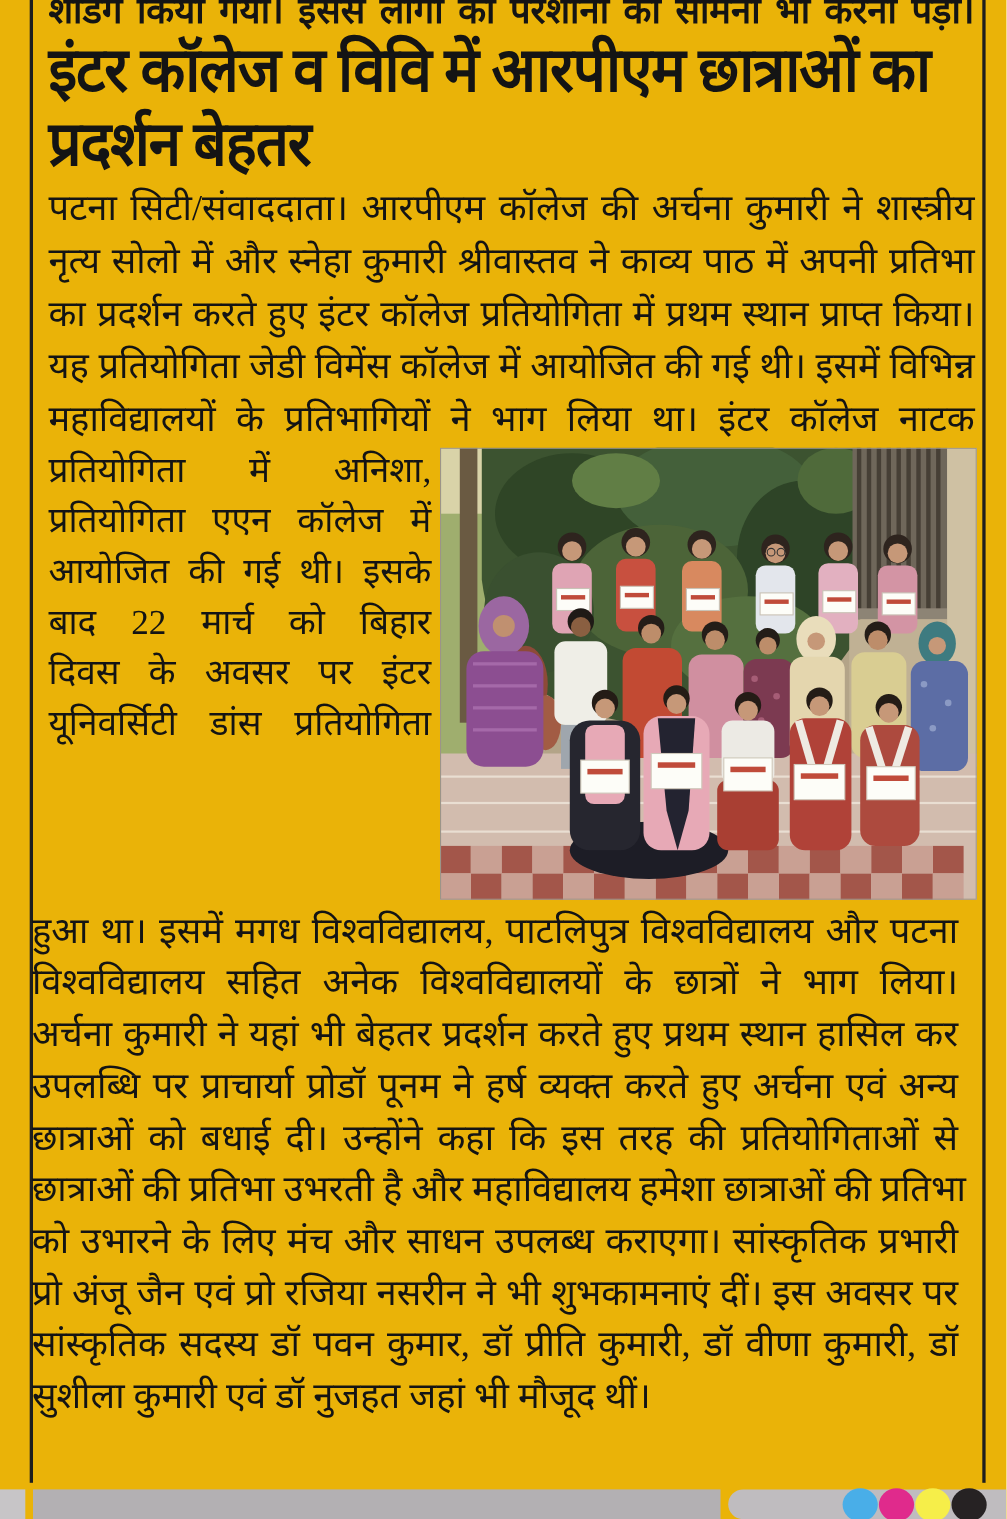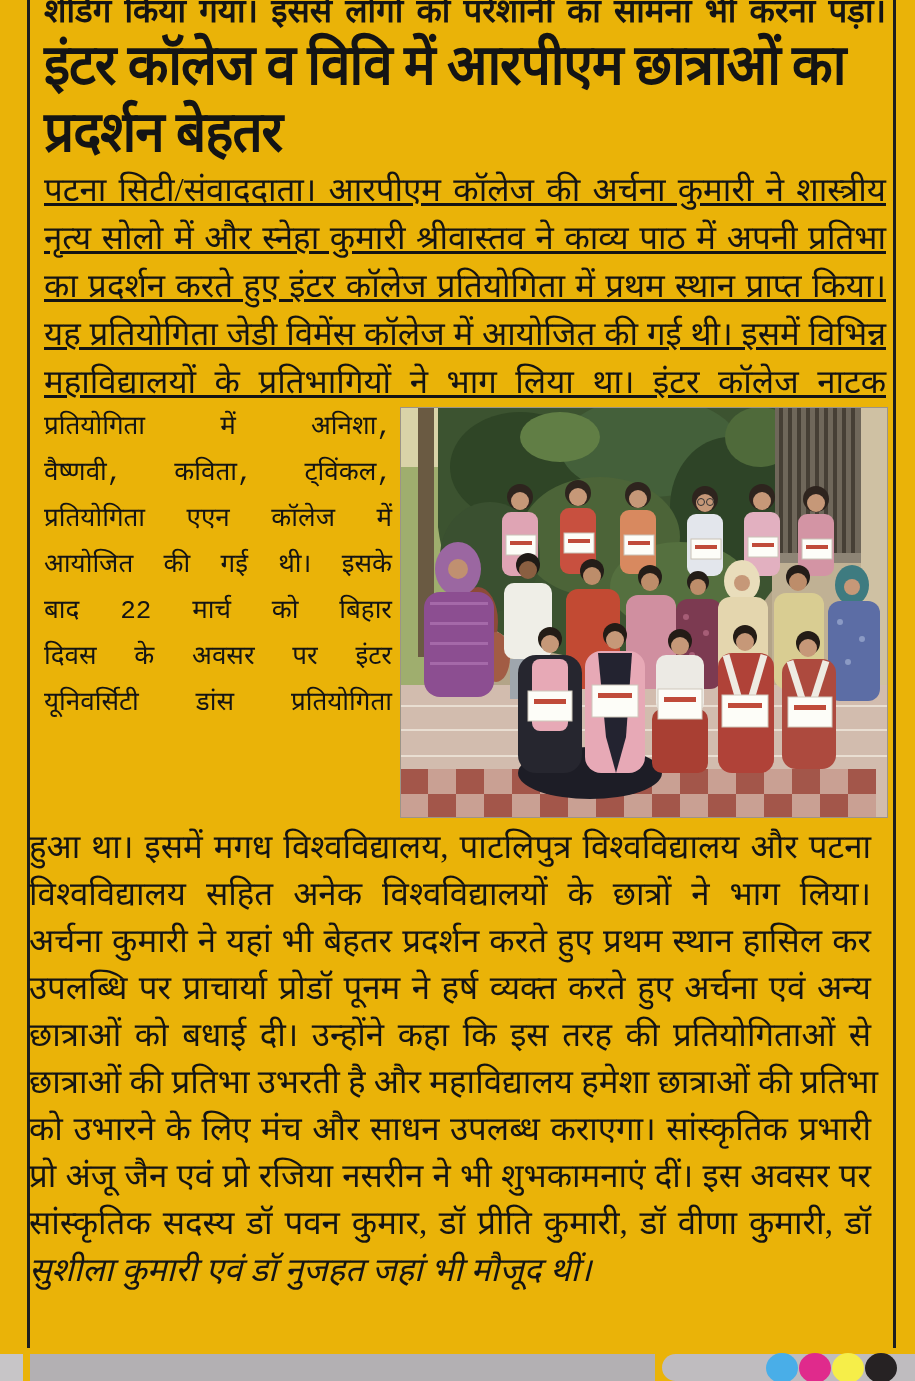--- a/index.html
+++ b/index.html
@@ -13,30 +13,30 @@
   .cutline{
     position:absolute;left:44px;top:-15px;width:842px;height:52px;line-height:52px;
     font-size:33px;font-weight:bold;text-align:justify;text-align-last:justify;white-space:nowrap;overflow:hidden;
   }
   .headline{
     position:absolute;left:44px;top:32px;width:845px;
     font-size:53px;line-height:63px;font-weight:bold;letter-spacing:-1px;
     transform:scaleY(1.06);transform-origin:top left;
   }
   .p1{position:absolute;left:44px;top:166px;width:842px;}
-  .p1 .ln{height:48px;line-height:48px;text-decoration:underline;}
+  .p1 .ln{height:48px;line-height:48px;}
   .colL{position:absolute;left:44px;top:404px;width:348px;}
-  .colL .ln{height:46px;line-height:46px;font-size:26px;font-family:Liberation Mono, monospace;}
+  .colL .ln{height:46px;line-height:46px;font-size:32px;}
   .p2{position:absolute;left:29px;top:824px;width:842px;}
   .p2 .ln{height:47px;line-height:47px;}
   .ln{
     font-size:33px;text-align:justify;text-align-last:justify;
     white-space:nowrap;overflow:visible;
   }
-  .ln.lastln{text-align-last:left;font-style:italic;}
+  .ln.lastln{text-align-last:left;}
   .photo{position:absolute;left:400px;top:407px;width:488px;height:411px;}
   .printbar{position:absolute;left:0;top:1354px;width:915px;height:27px;}
   .seg{position:absolute;top:0;height:27px;}
   .seg1{left:0;width:23px;background:#c7c5c7;}
   .seg2{left:30px;width:625px;background:#b3b0b3;}
   .seg3{left:662px;width:253px;background:#bfbcbf;border-radius:14px 0 0 14px;}
   .dots{position:absolute;left:760px;top:1352px;}
 </style>
 </head>
 <body>
@@ -56,21 +56,20 @@
   <div class="p1">
     <div class="ln">पटना सिटी/संवाददाता। आरपीएम कॉलेज की अर्चना कुमारी ने शास्त्रीय</div>
     <div class="ln">नृत्य सोलो में और स्नेहा कुमारी श्रीवास्तव ने काव्य पाठ में अपनी प्रतिभा</div>
     <div class="ln">का प्रदर्शन करते हुए इंटर कॉलेज प्रतियोगिता में प्रथम स्थान प्राप्त किया।</div>
     <div class="ln">यह प्रतियोगिता जेडी विमेंस कॉलेज में आयोजित की गई थी। इसमें विभिन्न</div>
     <div class="ln">महाविद्यालयों के प्रतिभागियों ने भाग लिया था। इंटर कॉलेज नाटक</div>
   </div>
 
   <div class="colL">
     <div class="ln">प्रतियोगिता में अनिशा,</div>
-    <div class="ln">वैष्णवी, कविता, ट्विंकल,</div>
     <div class="ln">प्रतियोगिता एएन कॉलेज में</div>
     <div class="ln">आयोजित की गई थी। इसके</div>
     <div class="ln">बाद 22 मार्च को बिहार</div>
     <div class="ln">दिवस के अवसर पर इंटर</div>
     <div class="ln">यूनिवर्सिटी डांस प्रतियोगिता</div>
   </div>
 
   <svg class="photo" viewBox="0 0 488 411" role="img" aria-label="group-photo-students-with-certificates">
     <rect x="0" y="0" width="488" height="411" fill="#b3a488"></rect>
     <rect x="0" y="0" width="78" height="300" fill="#9fae6e"></rect>

